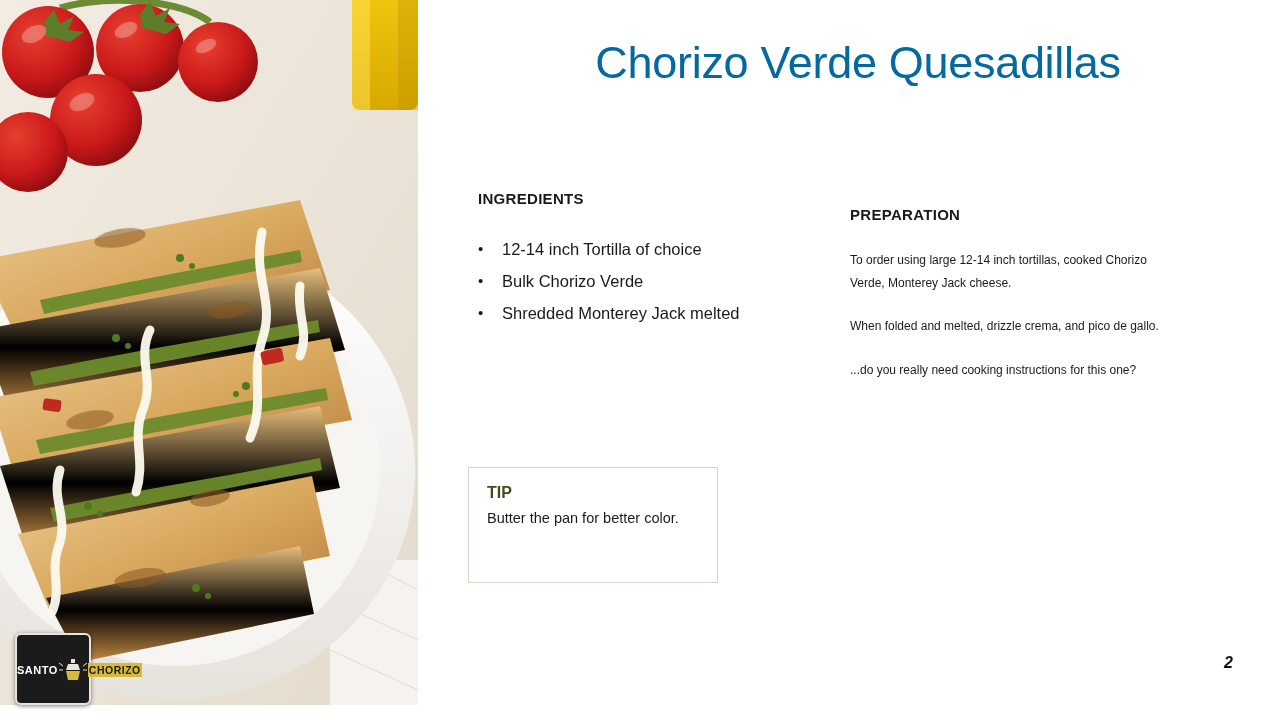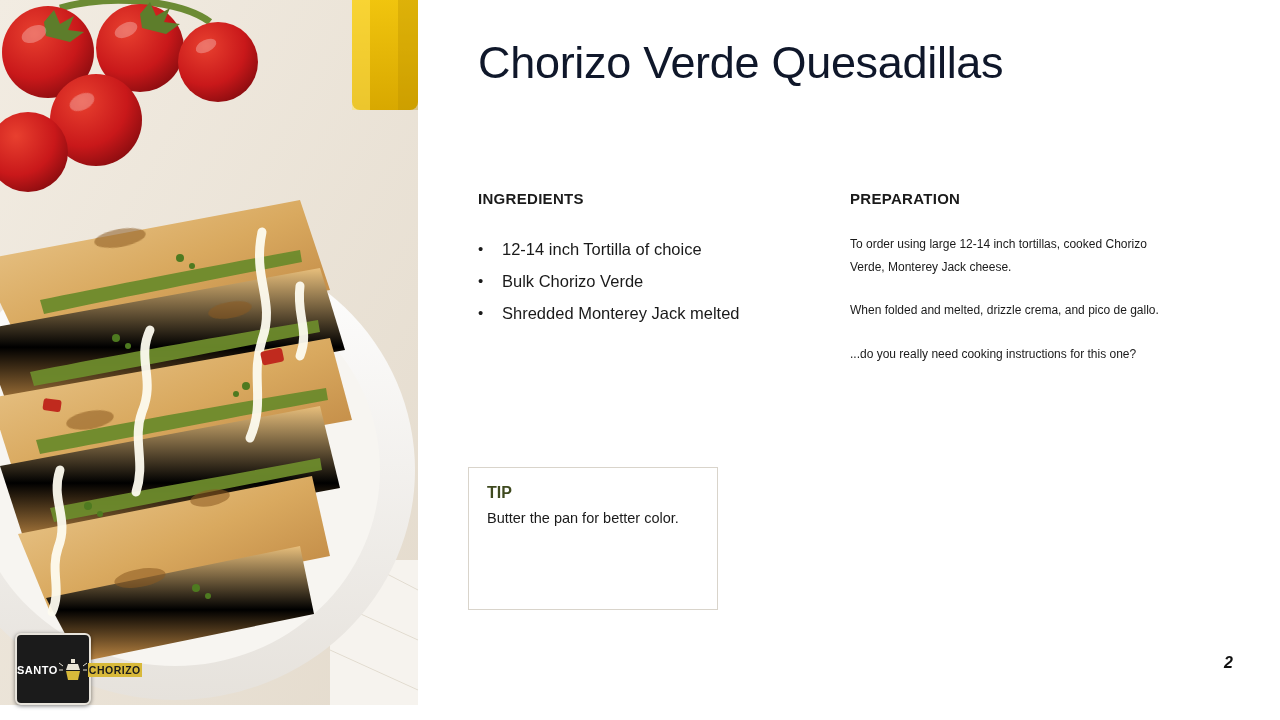--- a/index.html
+++ b/index.html
@@ -86,36 +86,37 @@
     width: 862px;
     height: 720px;
   }
   .title {
     position: absolute;
     left: 60px;
     top: 36px;
     width: 760px;
     font-size: 45px;
     line-height: 54px;
-    color: #0f172a;
+    color: #0369a1;
     font-weight: normal;
     letter-spacing: -0.3px;
     font-family: "Liberation Sans", sans-serif;
+    text-align: center;
   }
 
   .col-ingredients {
     position: absolute;
     left: 60px;
     top: 190px;
     width: 340px;
   }
   .col-preparation {
     position: absolute;
     left: 432px;
-    top: 190px;
+    top: 206px;
     width: 330px;
   }
   .col-head {
     font-size: 15px;
     font-weight: bold;
     color: #1a1a1a;
     letter-spacing: 0.3px;
     margin-bottom: 26px;
     font-family: "Liberation Sans", sans-serif;
   }
@@ -149,21 +150,21 @@
     margin: 0 0 21px 0;
   }
   .prep-para:last-child { margin-bottom: 0; }
 
   
   .tip-box {
     position: absolute;
     left: 50px;
     top: 467px;
     width: 250px;
-    height: 143px;
+    height: 116px;
     border: 1px solid #d9d4cb;
     background: #ffffff;
     box-sizing: border-box;
     padding: 16px 18px;
   }
   .tip-title {
     font-size: 16px;
     font-weight: bold;
     color: #3f4a1f;
     margin-bottom: 7px;

